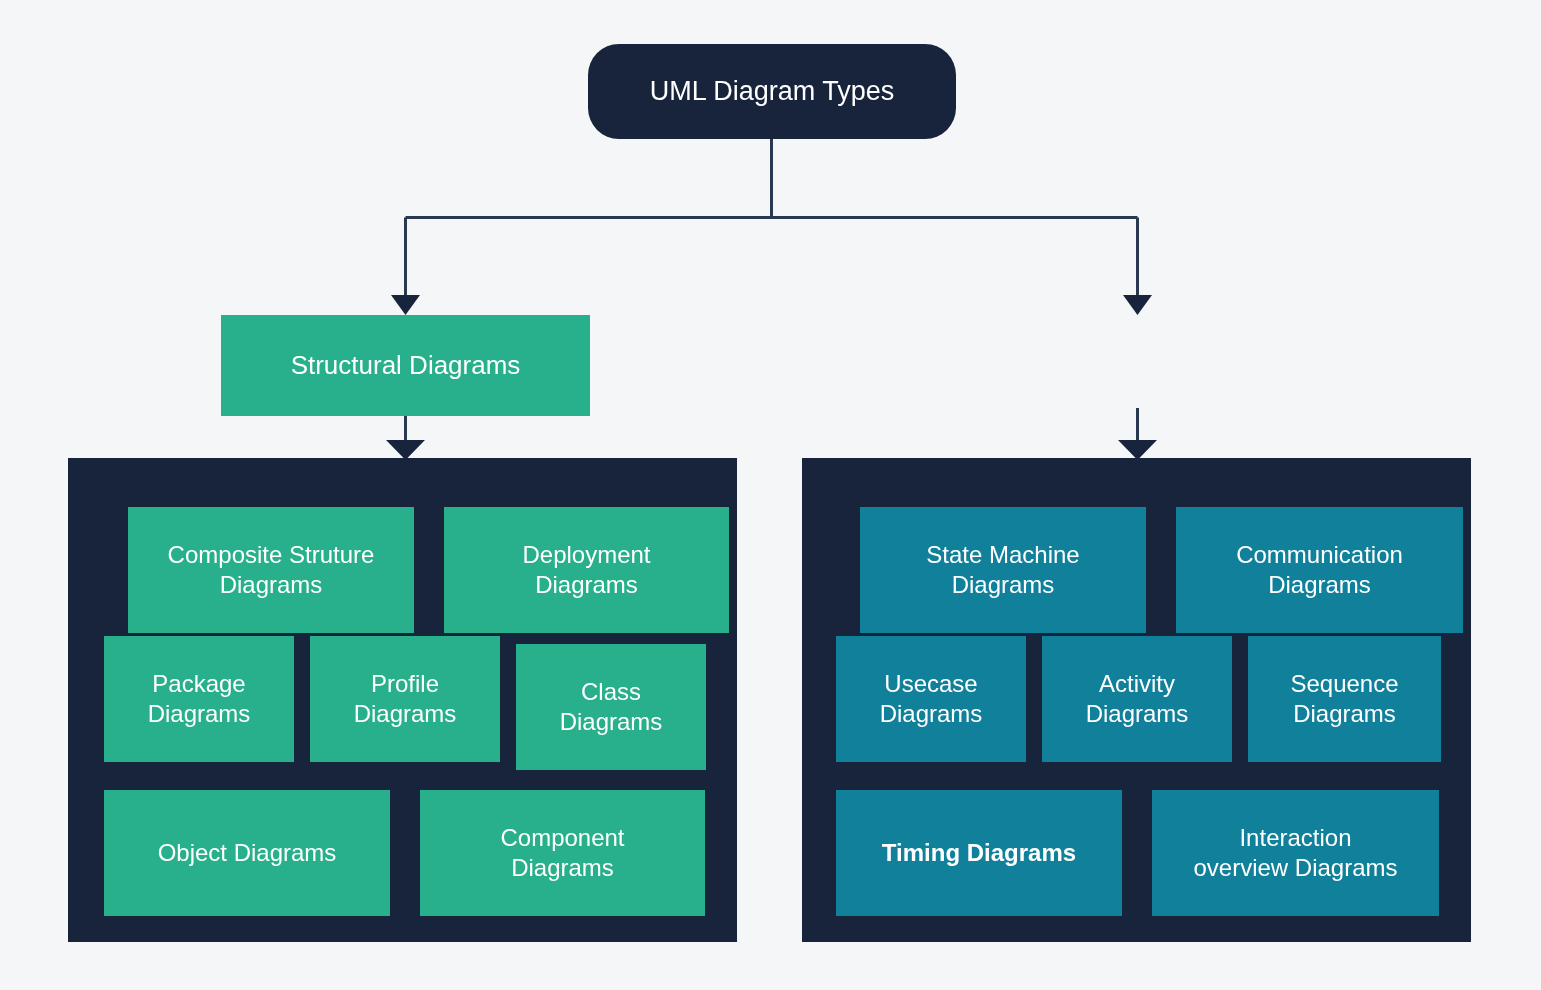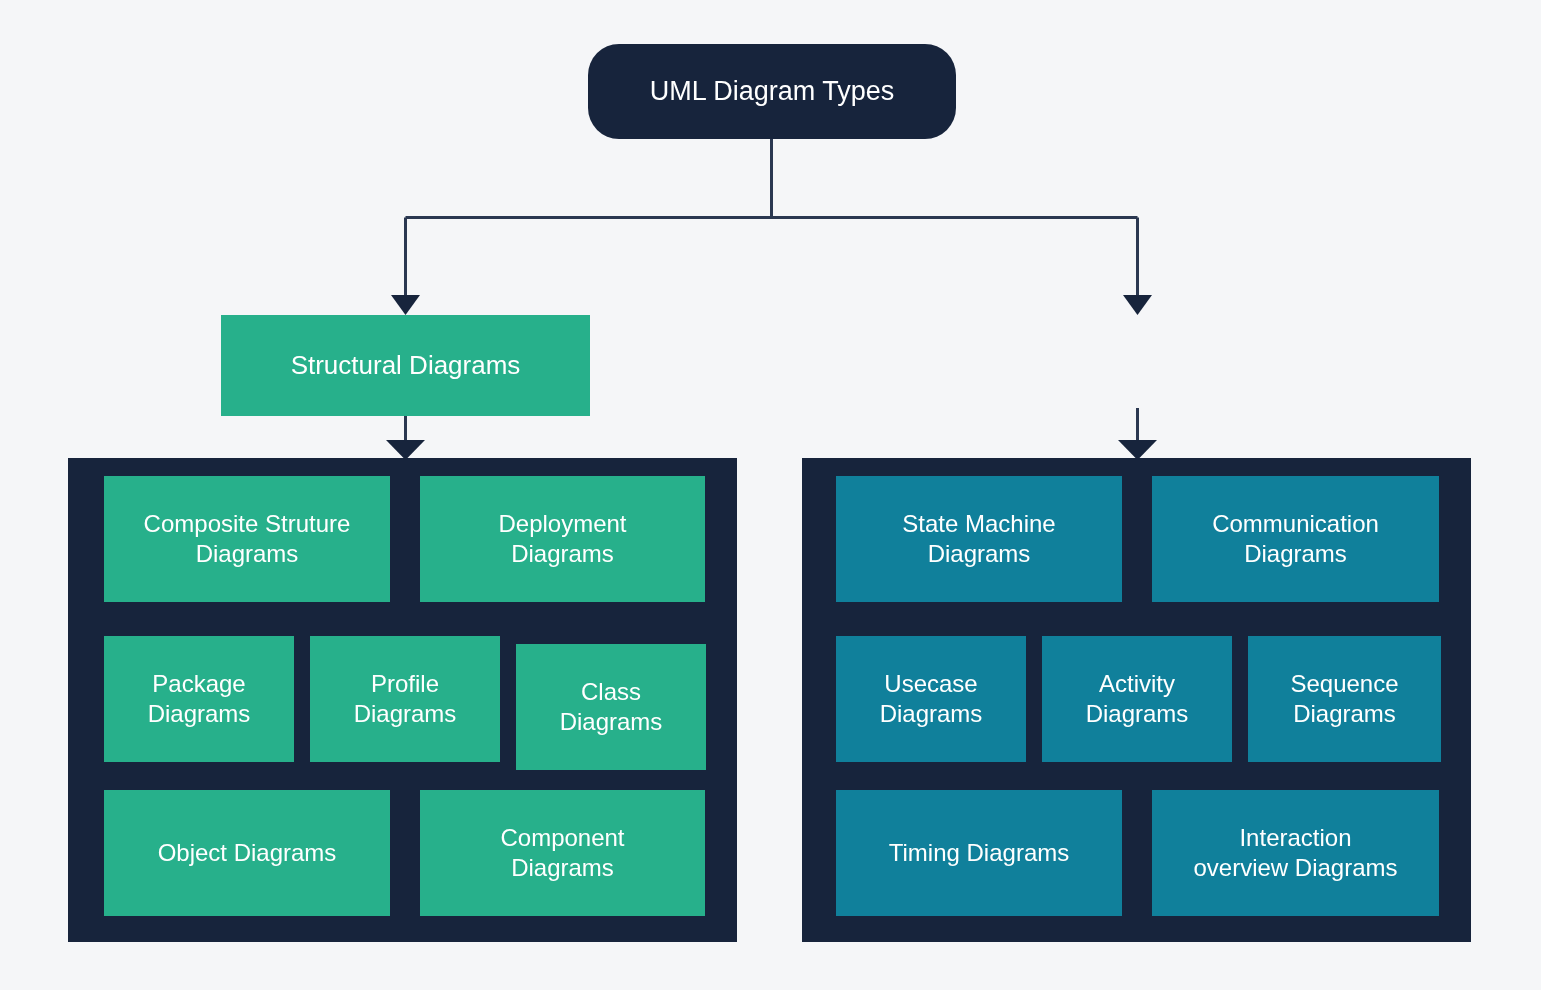--- a/index.html
+++ b/index.html
@@ -91,40 +91,40 @@
     color: #ffffff;
     font-size: 24px;
     line-height: 1.26;
     padding: 4px 6px;
     white-space: pre-line;
   }
   .leaf-green { background: #27b08b; }
   .leaf-teal  { background: #10809b; }
 
   
-  .row1 { top: 18px;  height: 126px; }
+  .row1 { top: 49px;  height: 126px; margin-left: 24px; }
   .row2 { top: 178px; height: 126px; }
   .row3 { top: 332px; height: 126px; }
 
   
   .s-r1-c1 { left: 36px;  width: 286px; }
   .s-r1-c2 { left: 352px; width: 285px; }
   .s-r2-c1 { left: 36px;  width: 190px; }
   .s-r2-c2 { left: 242px; width: 190px; }
   .s-r2-c3 { left: 448px; width: 190px; margin-top: 8px; }
   .s-r3-c1 { left: 36px;  width: 286px; }
   .s-r3-c2 { left: 352px; width: 285px; }
 
   
   .b-r1-c1 { left: 34px;  width: 286px; }
   .b-r1-c2 { left: 350px; width: 287px; }
   .b-r2-c1 { left: 34px;  width: 190px; }
   .b-r2-c2 { left: 240px; width: 190px; }
   .b-r2-c3 { left: 446px; width: 193px; }
-  .b-r3-c1 { left: 34px;  width: 286px; }
+  .b-r3-c1 { left: 34px;  width: 286px; font-weight: bold; }
   .b-r3-c2 { left: 350px; width: 287px; }
 
   
   #connectors {
     position: absolute;
     left: 0;
     top: 0;
     width: 1541px;
     height: 990px;
     pointer-events: none;

